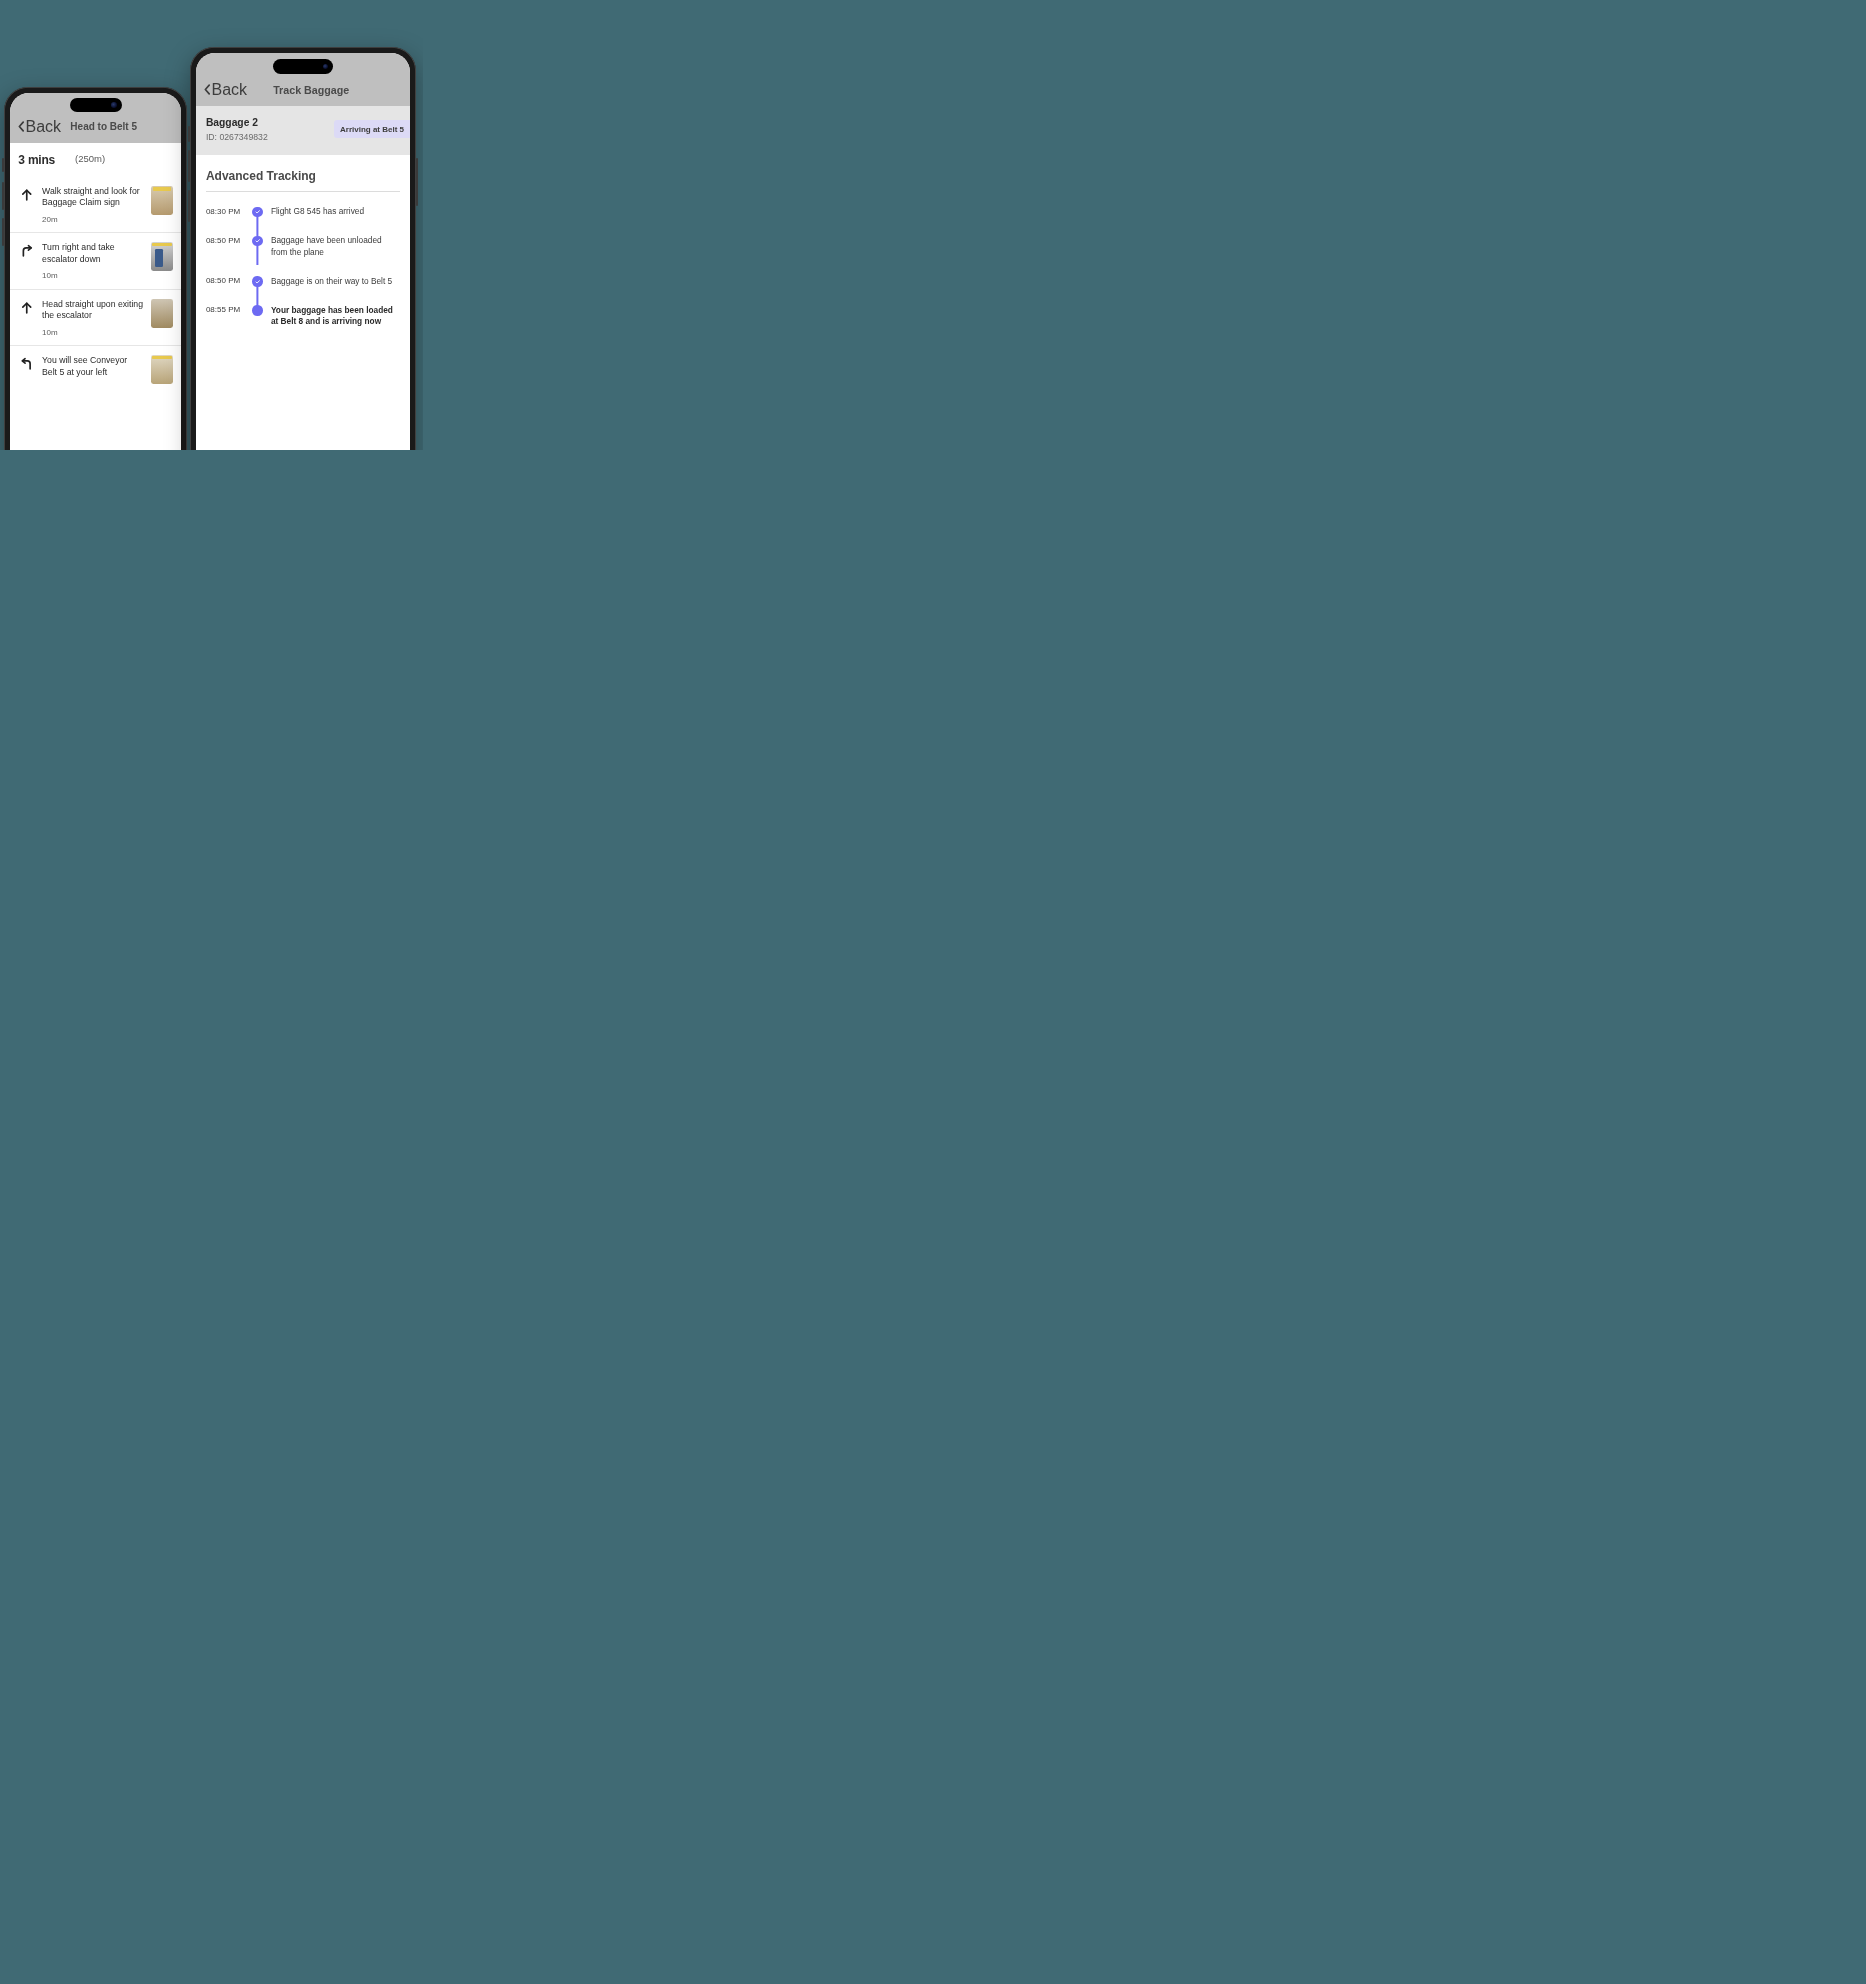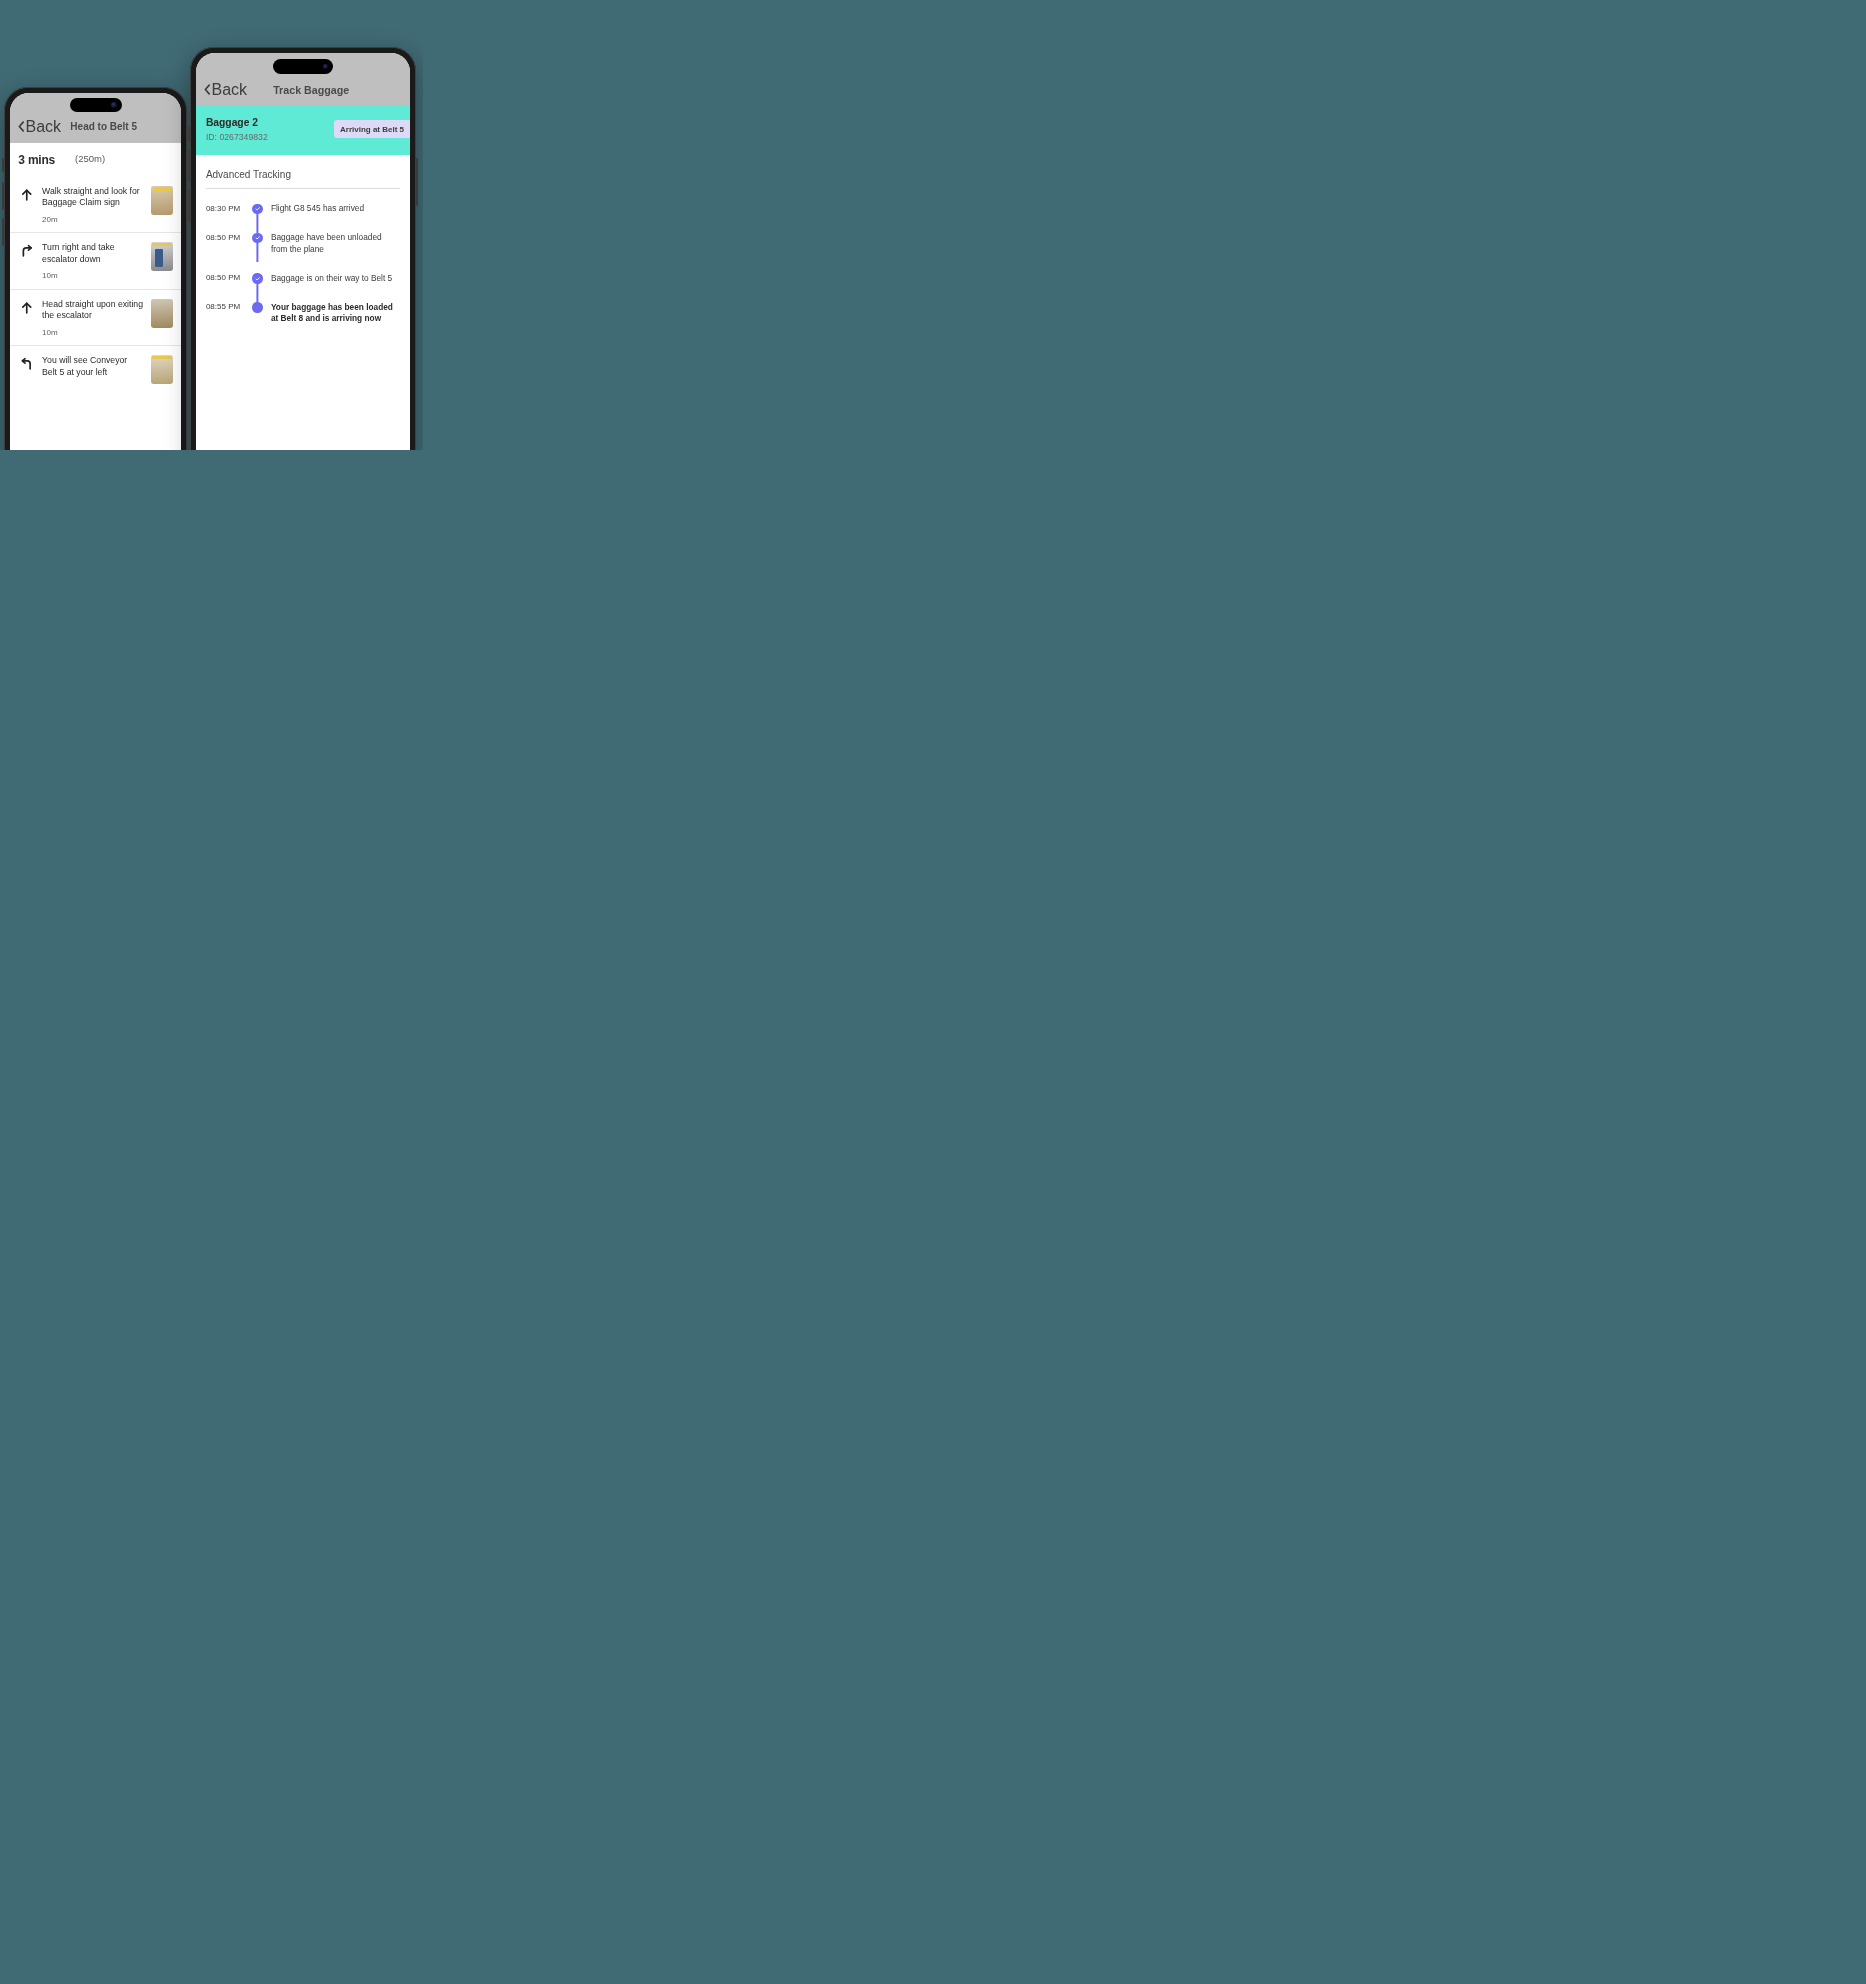--- a/index.html
+++ b/index.html
@@ -115,39 +115,39 @@
   .thumb.t2{background:linear-gradient(180deg,#d5d5d5 0%,#8a8a8a 100%);}
   .thumb.t2::before{left:0.8px;top:0.8px;width:20px;height:3.6px;background:#e8c94d;border-radius:0.8px;}
   .thumb.t2::after{left:3.2px;top:7.1px;width:8px;height:17.5px;background:#3a5a8a;border-radius:1.2px;}
   .thumb.t3{background:linear-gradient(180deg,#cfc6b4 0%,#a08a60 100%);}
   .thumb.t3::before{left:2.4px;top:3.2px;width:16.7px;height:12px;background:radial-gradient(circle,#8a6a3a 20%,transparent 21%) 0 0/4px 4px;}
   .thumb.t4{background:linear-gradient(180deg,#e0d8c4 0%,#b8a478 100%);}
   .thumb.t4::before{left:0.8px;top:0.8px;width:20px;height:3.2px;background:#e8c94d;border-radius:0.8px;}
 
   
   .bag-head{
-    background:#5eead4;
+    background:#e5e5e5;
     padding:11px 10.3px 13.5px 10.3px;
     display:flex; align-items:center; justify-content:space-between;
   }
   .bag-head-l{display:flex;flex-direction:column;gap:4px;}
   .bag-name{ font-size:10.3px; font-weight:800; color:#2b2b2b;}
   .bag-id  { font-size:8.7px; color:#6b6b6b;}
   .badge{
     background:#dcdaf6;
     color:#3d3d3d;
     font-size:8px; font-weight:600;
     padding:4.8px 6.4px;
     border-radius:3.2px 0 0 3.2px;
     margin-right:-10.3px;
     margin-left:13px;
   }
 
   .section-title{
-    font-size:10px; font-weight:400; color:#4a4a4a;
+    font-size:12px; font-weight:700; color:#4a4a4a;
     padding:14.3px 10.3px 7.1px 10.3px;
   }
   .hr{ height:0.4px; background:#dcdcdc; margin:0 10.3px;}
 
   .timeline{ padding:6.4px 10.3px 0 10.3px; position:relative;}
   .tl-row{
     display:flex; align-items:flex-start; gap:8px;
     padding:8.7px 0;
     position:relative;
   }

